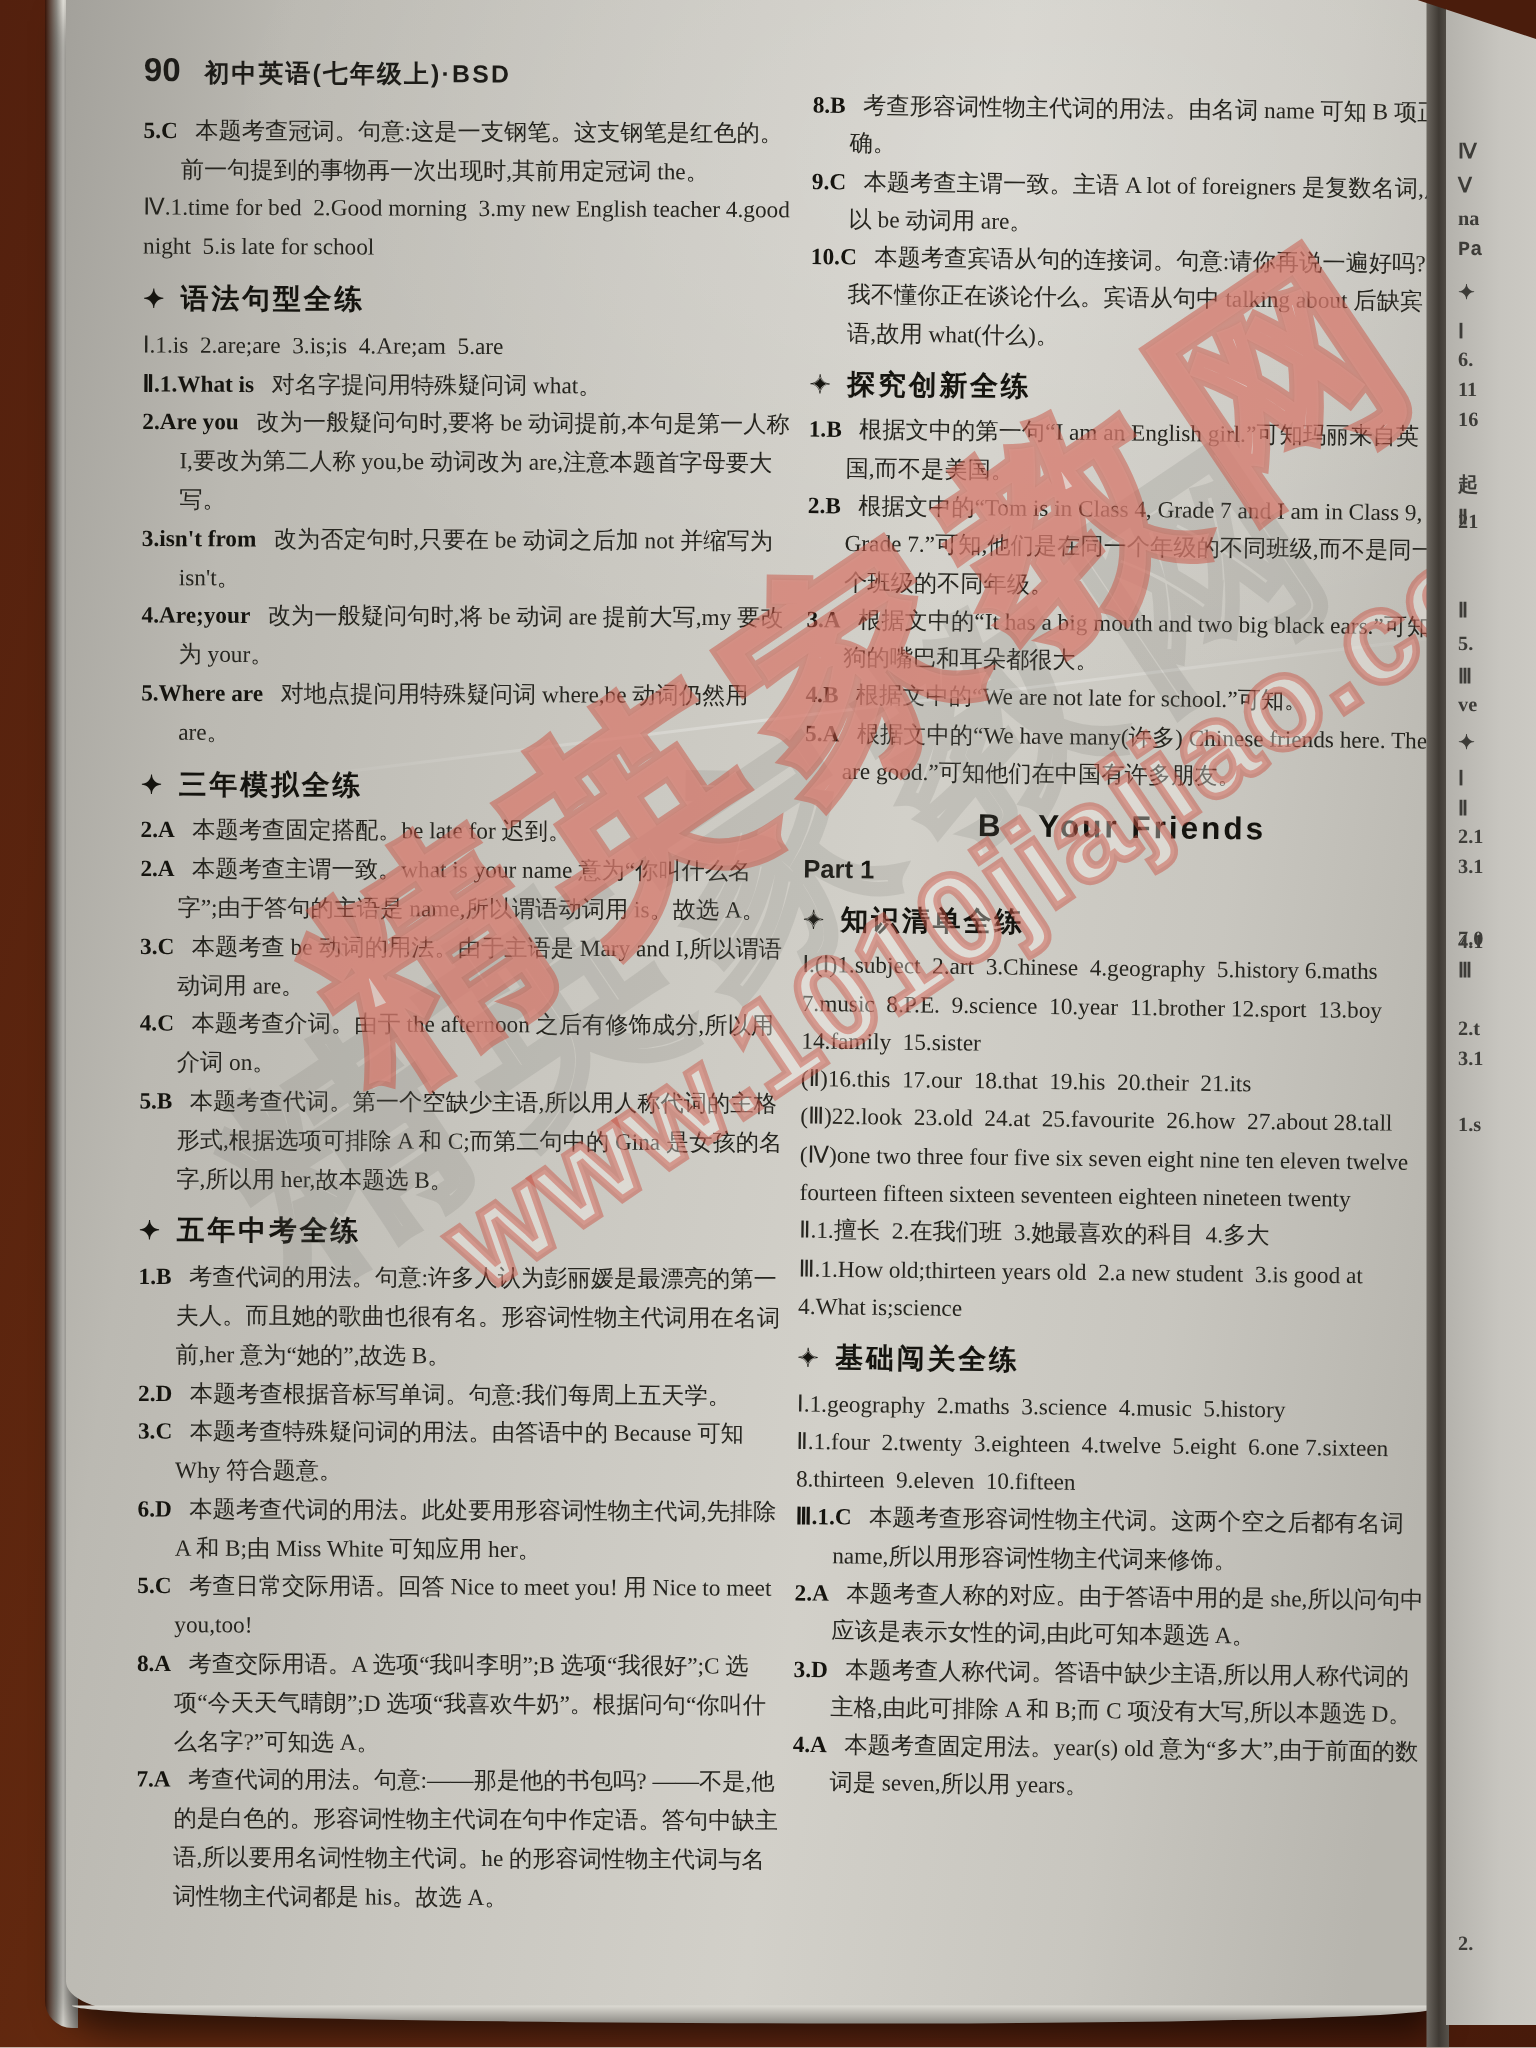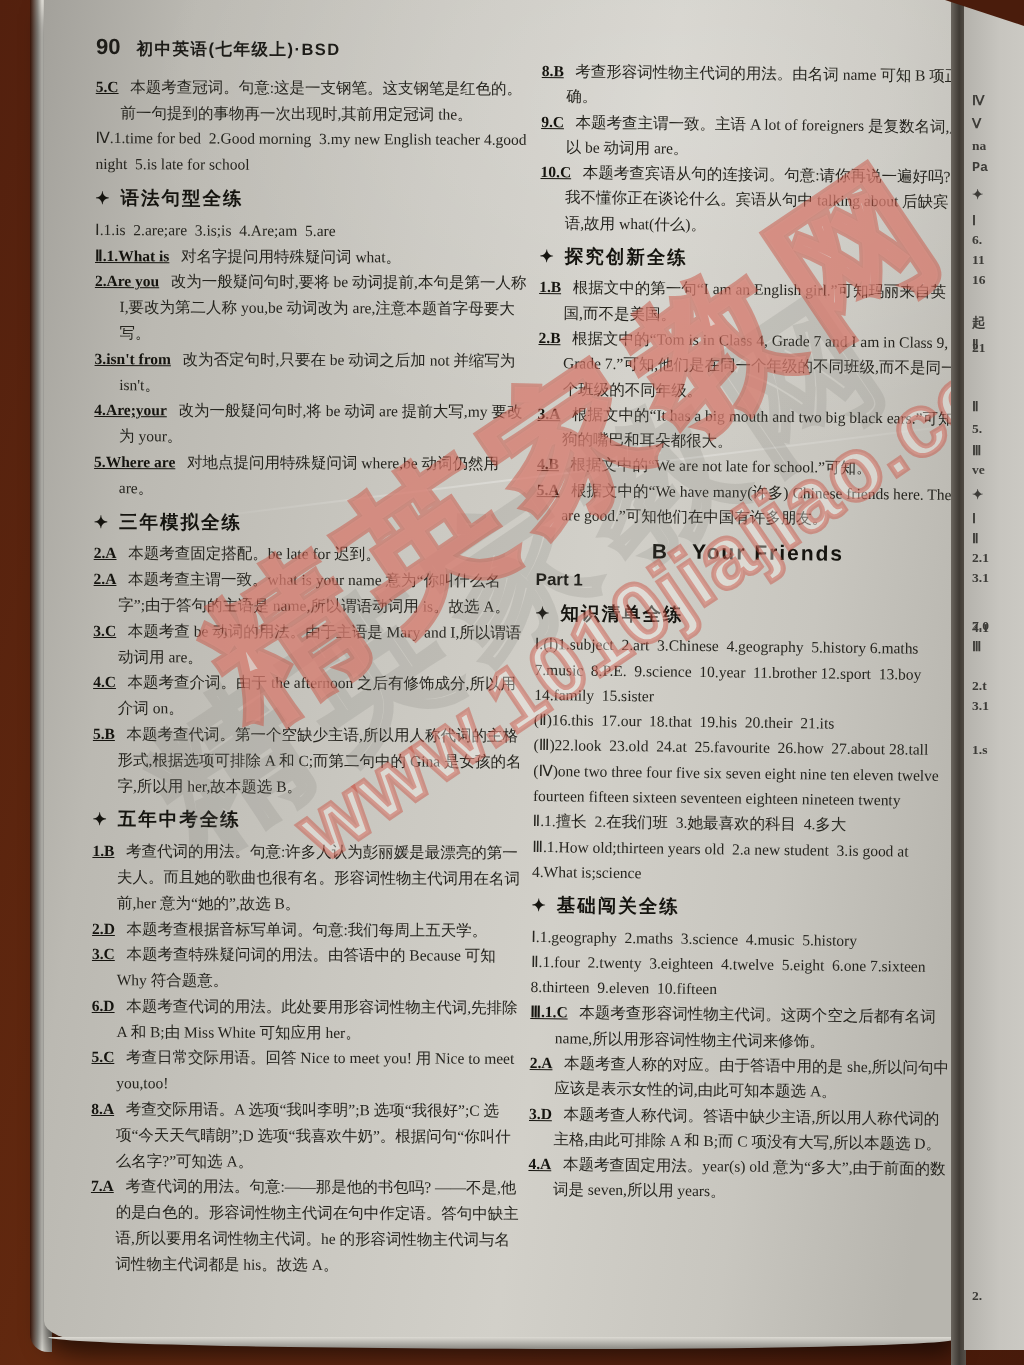--- a/index.html
+++ b/index.html
@@ -31,21 +31,21 @@
   .frag{position:absolute;left:8px;color:#3d3c38;font-size:13.5px;font-weight:bold;white-space:nowrap;}
   
   .col{position:absolute;color:#26251f;font-size:15.5px;}
   .col-left{left:52px;top:34px;width:432px;line-height:25.8px;transform:rotate(0.25deg);transform-origin:top left;}
   .col-right{left:498px;top:58px;width:424px;line-height:25.3px;transform:rotate(0.7deg);transform-origin:top left;}
   .page-head{display:flex;align-items:baseline;gap:16px;margin-bottom:12px;
     font-family:"Liberation Sans", sans-serif;font-weight:bold;color:#1d1c18;}
   .page-num{font-size:22px;}
   .book-title{font-size:16.5px;letter-spacing:1.5px;}
   .item{padding-left:1.6em;text-indent:-1.6em;margin:0;}
-  .item .num{font-weight:bold;color:#15140f;margin-right:0.75em;text-decoration:underline;}
+  .item .num{font-weight:bold;color:#15140f;margin-right:0.75em;}
   .ansline{white-space:pre-wrap;margin:0;}
   .section-head{font-family:"Liberation Sans", sans-serif;font-weight:bold;
     font-size:18.5px;color:#15140f;margin:8px 0 5px;letter-spacing:2px;}
   .section-head .star{font-size:17px;margin-right:11px;letter-spacing:0;}
   .lesson-title{font-family:"Liberation Sans", sans-serif;font-weight:bold;font-size:21px;
     text-align:center;letter-spacing:2px;color:#15140f;margin:10px 0 4px;white-space:pre-wrap;}
   .part-label{font-family:"Liberation Sans", sans-serif;font-weight:bold;font-size:17px;
     color:#15140f;margin:2px 0;}
   
   .wm{position:absolute;left:40px;top:330px;width:1060px;transform:rotate(-34deg);

